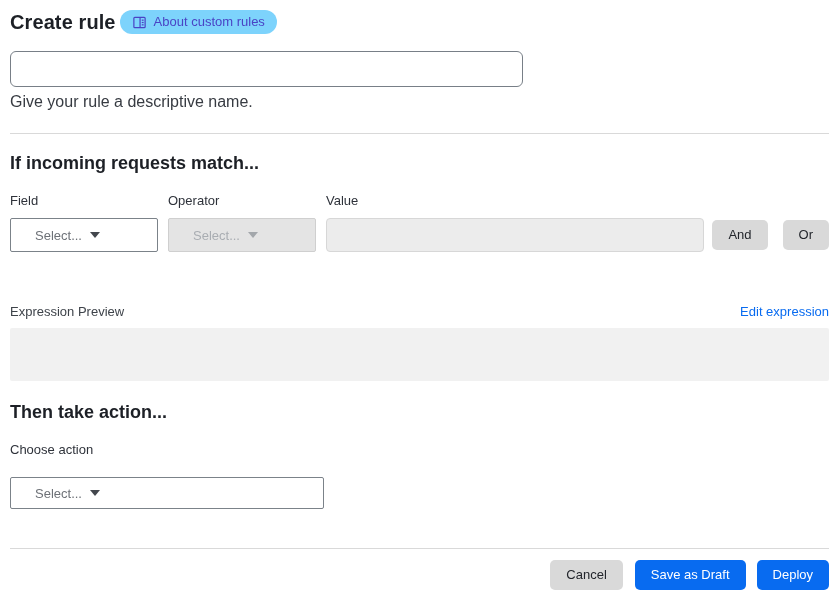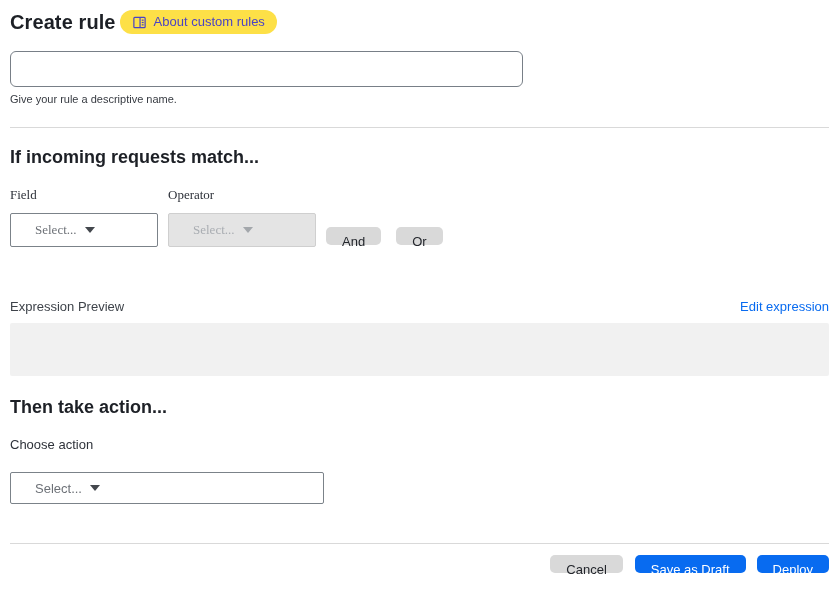--- a/index.html
+++ b/index.html
@@ -12,43 +12,43 @@
     font-size: 13px;
     overflow: hidden;
   }
   .page { padding: 10px 10px 0 10px; width: 839px; height: 597px; }
 
   
   .header { display: flex; align-items: center; gap: 4px; margin-bottom: 17px; }
   .title { font-size: 20px; font-weight: 700; margin: 0; color: #1d2026; letter-spacing: 0.1px; }
   .badge {
     display: inline-flex; align-items: center; gap: 7px;
-    background: #fde047; color: #4a43c5;
+    background: #7dd3fc; color: #4a43c5;
     padding: 4px 12px; border-radius: 12px;
     font-size: 13px; text-decoration: none; cursor: pointer; line-height: 16px;
   }
   .badge svg { display: block; }
 
   
   .label { display: block; font-size: 13px; color: #2e323a; margin-bottom: 7px; }
   .text-input {
     display: block; width: 513px; height: 36px;
     border: 1px solid #787f87; border-radius: 6px;
     padding: 0 10px; font-size: 13px; font-family: inherit;
     background: #ffffff; color: #1e2129; outline: none;
   }
-  .help { font-size: 11px; color: #373b42; margin-top: 6px; margin-bottom: 22px; }
+  .help { font-size: 16px; color: #373b42; margin-top: 6px; margin-bottom: 22px; }
 
   hr.divider { border: none; border-top: 1px solid #d9d9d9; margin: 0 0 19px 0; }
 
   .section-heading { font-size: 18px; font-weight: 700; margin: 0 0 19px 0; color: #1d2026; }
 
   
   .match-row { display: flex; align-items: flex-end; }
-  .fg { display: flex; flex-direction: column; font-family: Liberation Serif, serif; }
+  .fg { display: flex; flex-direction: column; }
   .fg .label { margin-bottom: 10px; }
   .select {
     height: 34px; border: 1px solid #7b8289; border-radius: 2px;
     background: #ffffff; color: #6d7177;
     display: flex; align-items: center; 
     padding: 0 24px; font-size: 13px; cursor: pointer;
   }
   .chev {
     width: 0; height: 0;
     border-left: 5px solid transparent; border-right: 5px solid transparent;
@@ -60,21 +60,21 @@
   .fg.operator { width: 148px; margin-right: 10px; }
   .fg.value { flex: 1 1 auto; margin-right: 8px; }
   .value-input {
     height: 34px; width: 100%;
     background: #ececec; border: 1px solid #d7d7d7; border-radius: 4px;
     padding: 0 10px; font-size: 13px; font-family: inherit;
   }
 
   .btn {
     border: none; border-radius: 5px; font-size: 13px; font-family: inherit;
-    cursor: pointer; height: 18px; padding: 0 16px; line-height: 30px; white-space: nowrap;
+    cursor: pointer; height: 30px; padding: 0 16px; line-height: 30px; white-space: nowrap;
   }
   .btn.gray { background: #d9d9d9; color: #23262c; }
   .btn.blue { background: #086bf0; color: #ffffff; }
   .match-row .btn { margin-bottom: 2px; }
   .btn.and { margin-right: 15px; }
 
   
   .expr-head {
     margin-top: 52px;
     display: flex; justify-content: space-between; align-items: baseline;
@@ -130,20 +130,24 @@
         <span class="chev"></span>
       </div>
     </div>
     <div class="fg operator">
       <span class="label">Operator</span>
       <div class="select disabled">
         <span>Select...</span>
         <span class="chev"></span>
       </div>
     </div>
+    <div class="fg value">
+      <span class="label">Value</span>
+      <input type="text" class="value-input" disabled="" value="" style="">
+    </div>
     <button class="btn gray and">And</button>
     <button class="btn gray">Or</button>
   </div>
 
   <div class="expr-head">
     <span>Expression Preview</span>
     <a class="link">Edit expression</a>
   </div>
   <div class="expr-box"></div>
 

